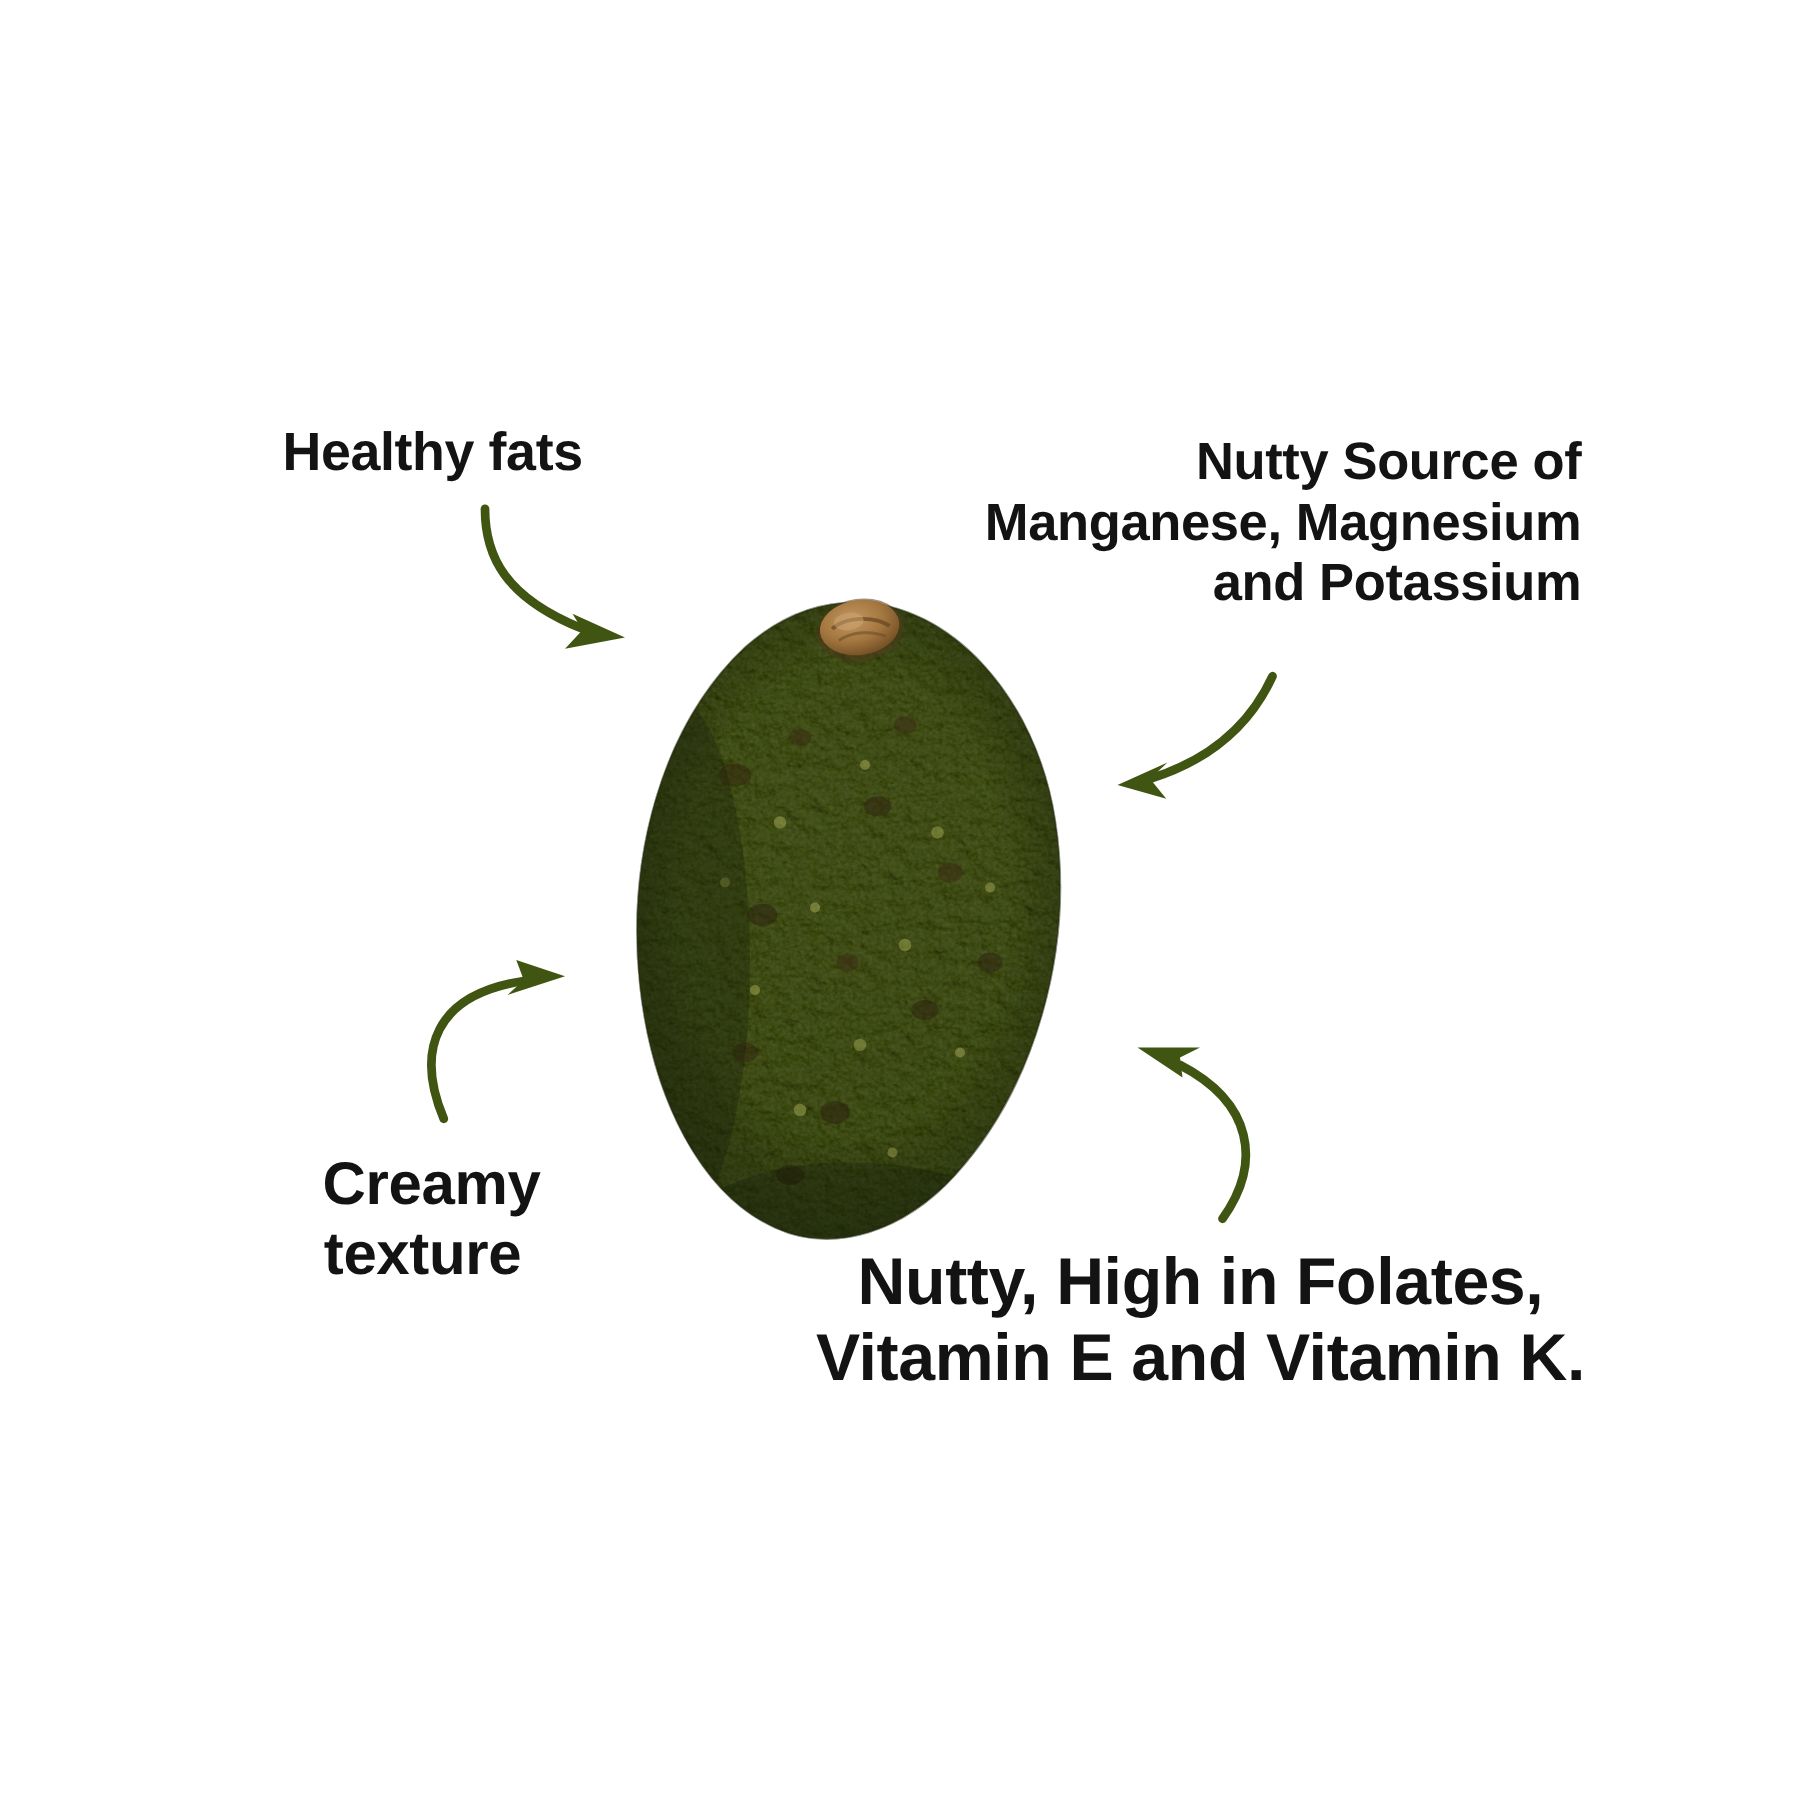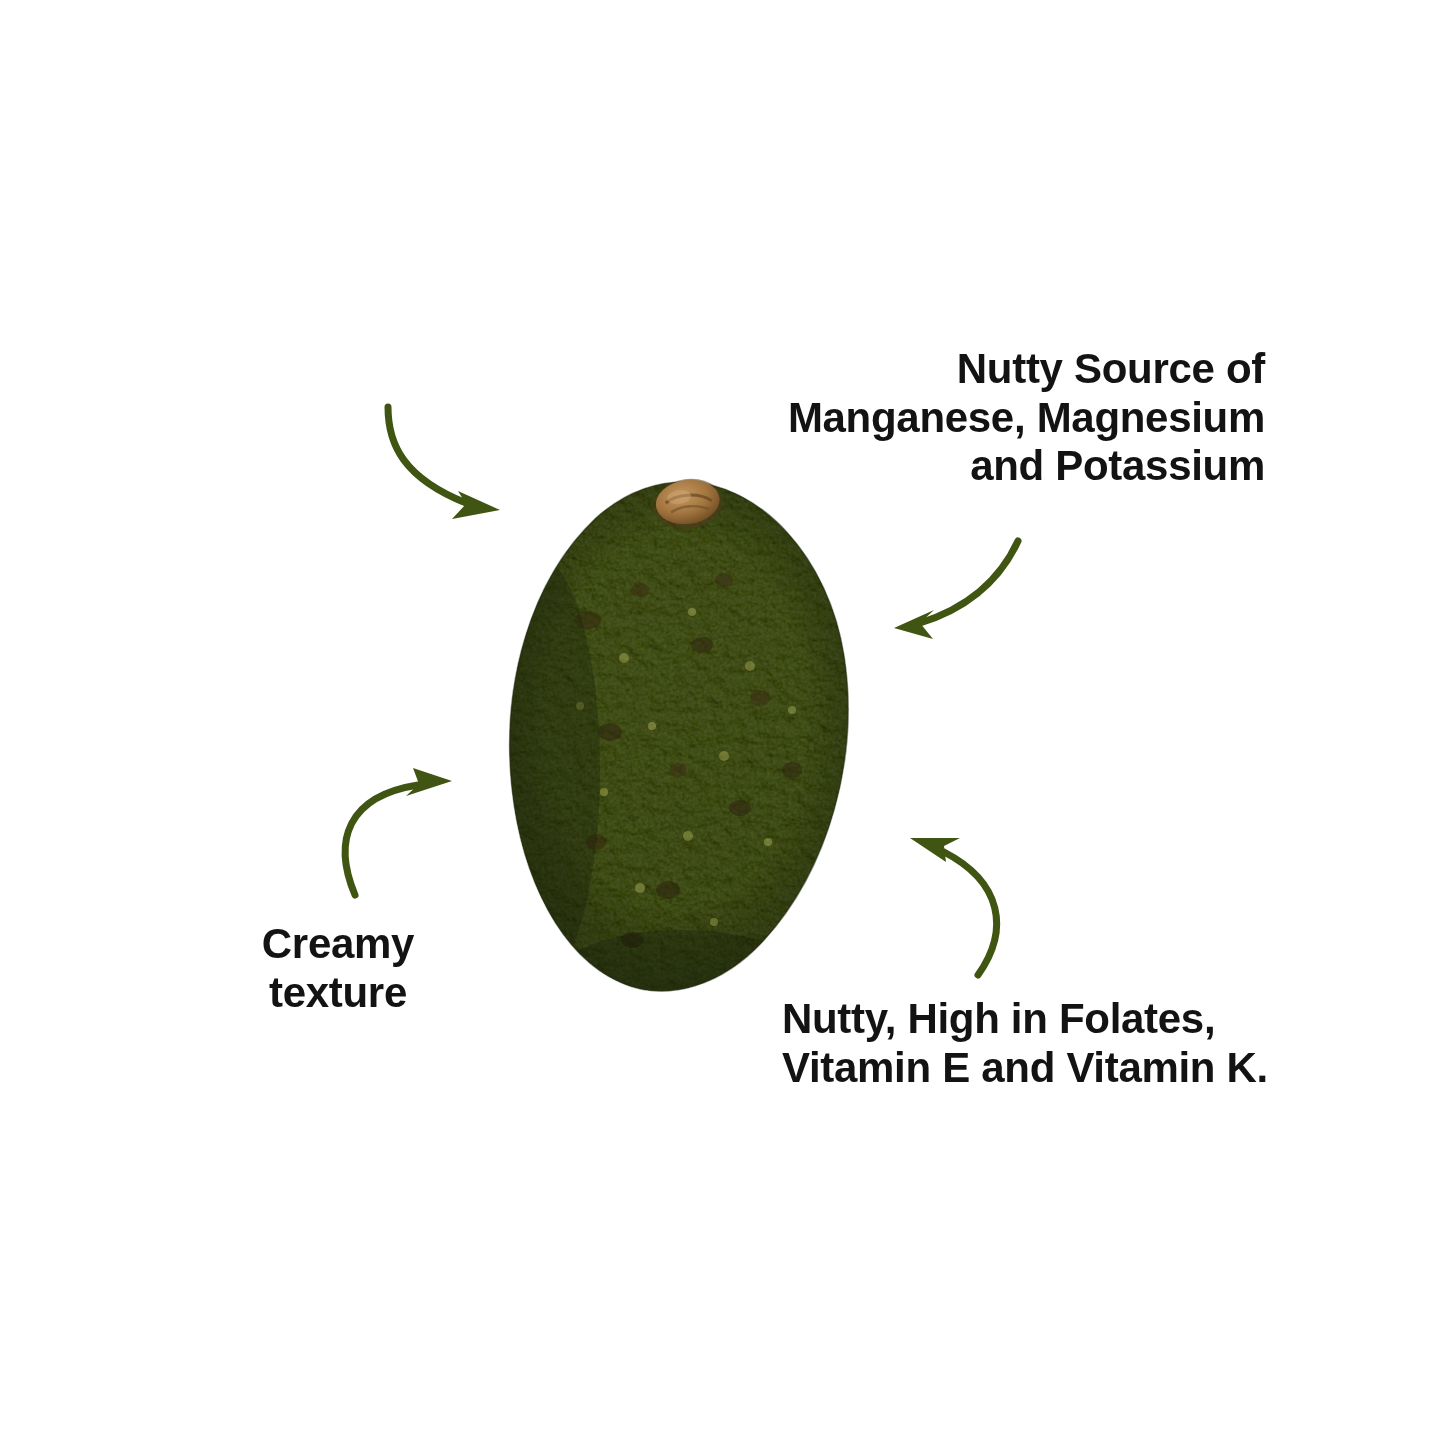--- a/index.html
+++ b/index.html
@@ -36,29 +36,29 @@
   }
   #label-rich-source {
     right: 180px;
     top: 345px;
     font-size: 42px;
     text-align: right;
   }
   #label-creamy-texture {
     left: 258px;
     top: 920px;
-    font-size: 42px;
+    font-size: 48px;
     text-align: center;
     width: 160px;
   }
   #label-nutty {
     right: 177px;
     top: 995px;
-    font-size: 42px;
-    text-align: left;
+    font-size: 53px;
+    text-align: center;
   }
 
   
   #arrows {
     position: absolute;
     left: 0;
     top: 0;
     width: 1445px;
     height: 1445px;
     pointer-events: none;
@@ -210,20 +210,21 @@
       <path d="M 355 895 C 332 840, 348 796, 418 785" fill="none" stroke="#3f5511" stroke-width="7" stroke-linecap="round"></path>
       <path d="M 452 781 L 413 768 L 419 784 L 406 796 Z" fill="#3f5511"></path>
     </g>
 
     <g>
       <path d="M 978 975 C 1010 930, 1002 882, 944 852" fill="none" stroke="#3f5511" stroke-width="7" stroke-linecap="round"></path>
       <path d="M 910 838 L 946 862 L 944 846 L 960 838 Z" fill="#3f5511"></path>
     </g>
   </svg>
 
+  <div class="label" id="label-healthy-fats">Healthy fats</div>
 
   <div class="label" id="label-rich-source">Nutty Source of
 Manganese, Magnesium
 and Potassium</div>
 
   <div class="label" id="label-creamy-texture">Creamy
 texture</div>
 
   <div class="label" id="label-nutty">Nutty, High in Folates,
 Vitamin E and Vitamin K.</div>

